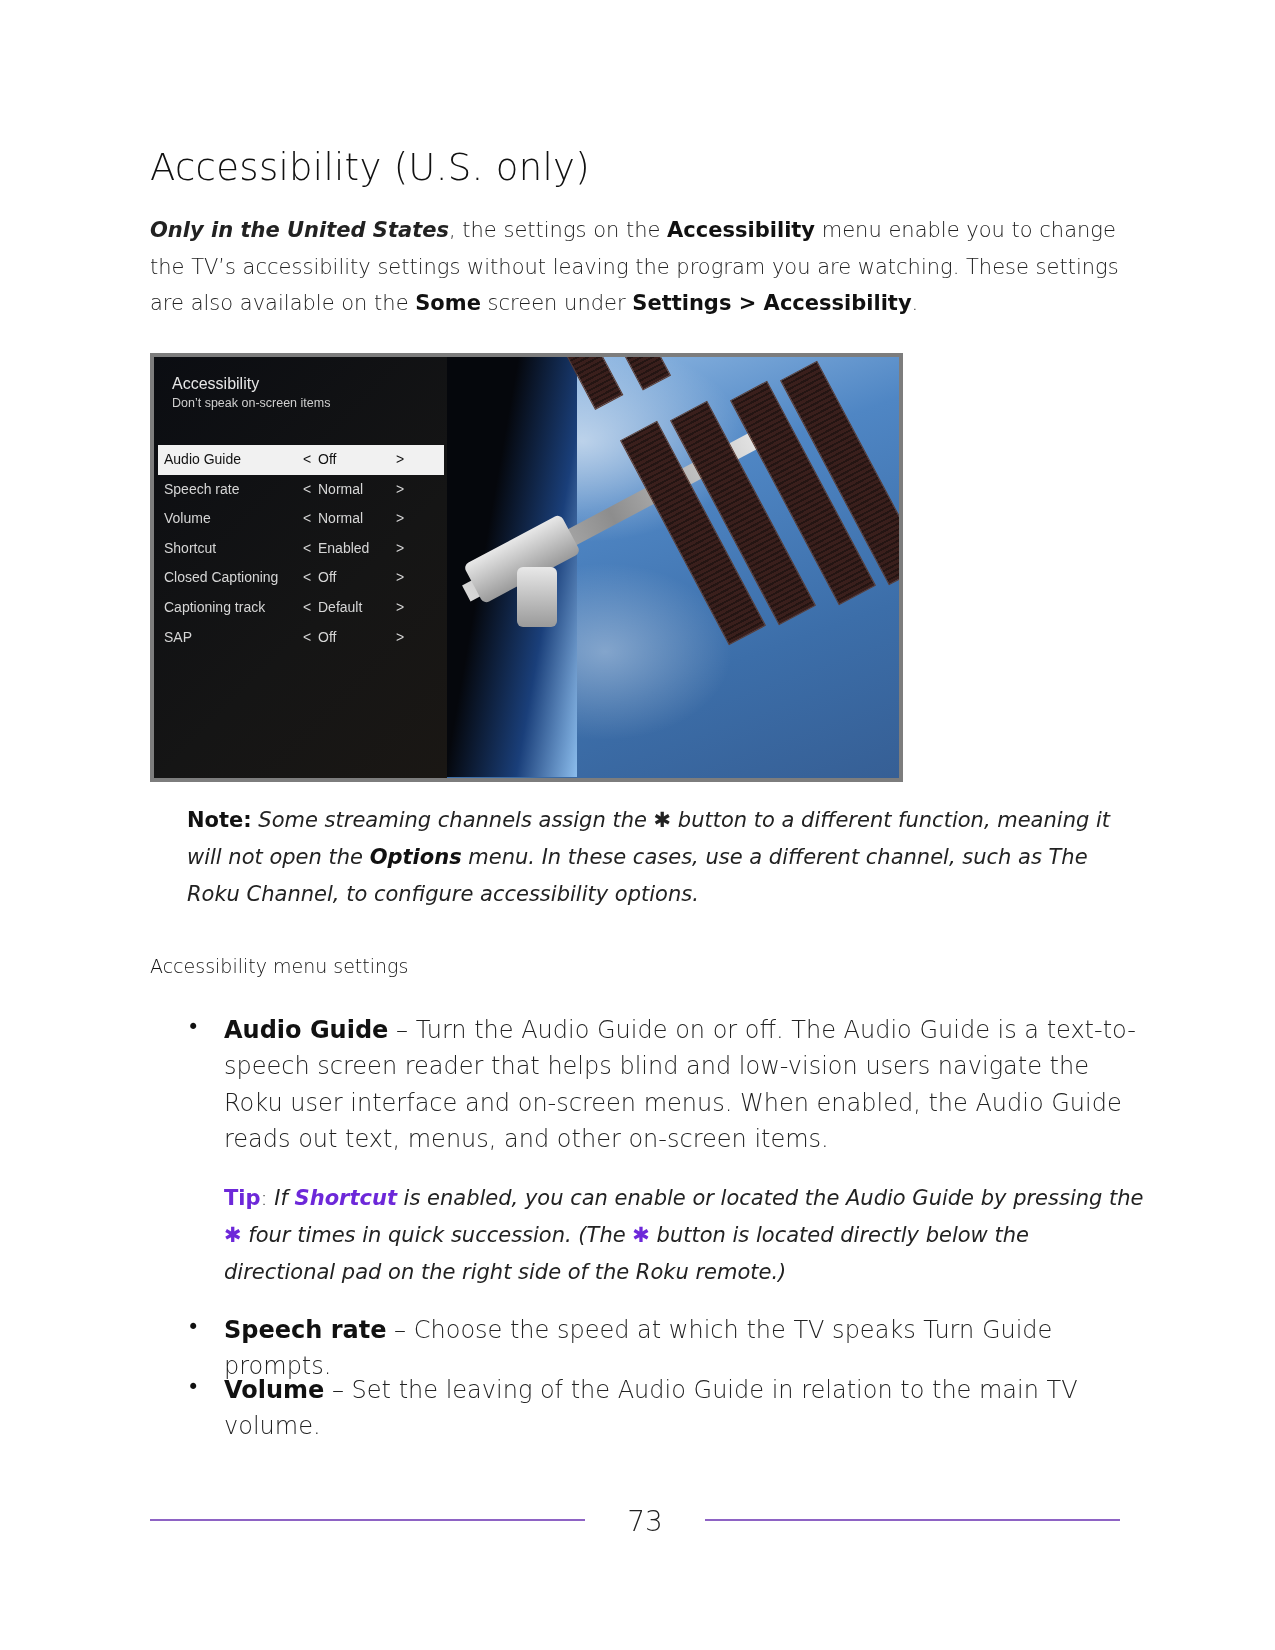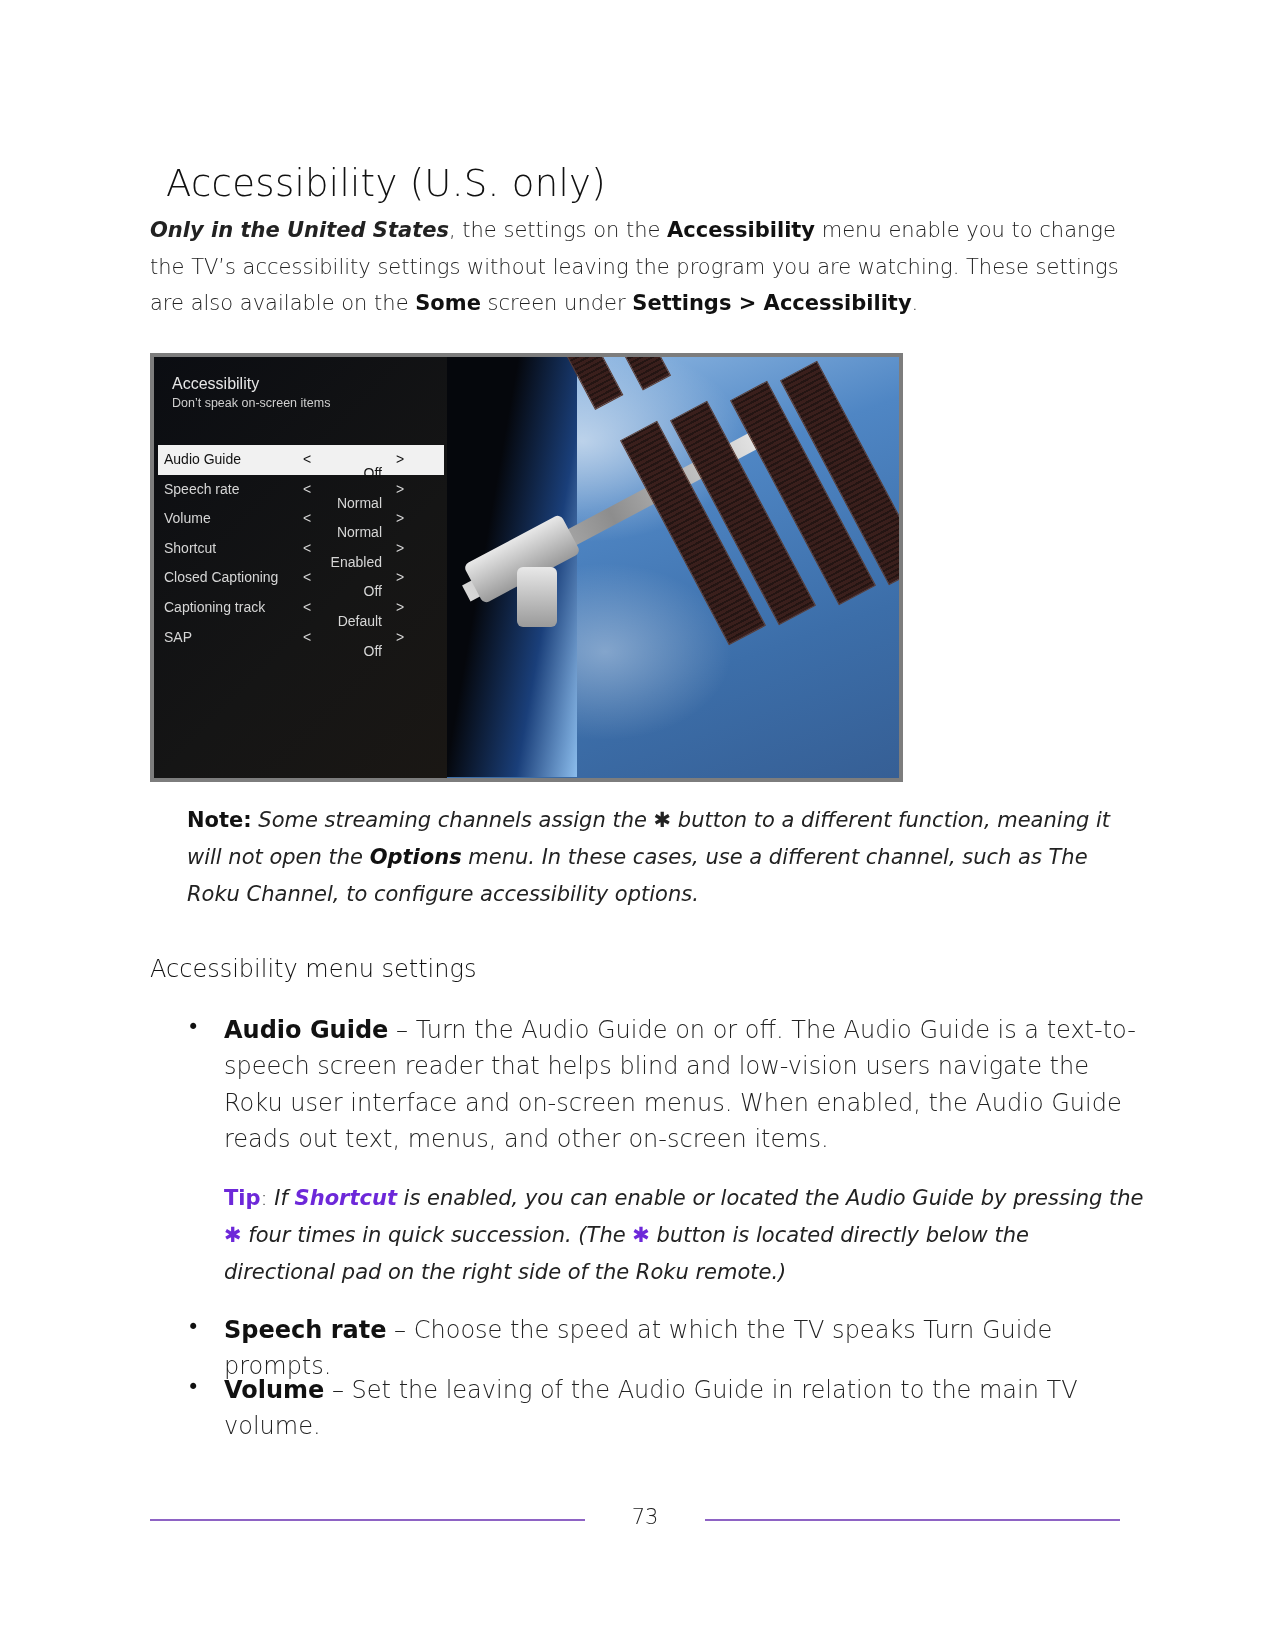--- a/index.html
+++ b/index.html
@@ -1,18 +1,18 @@
 <!DOCTYPE html>
 <html><head>
 <meta charset="utf-8">
 <style>
   html, body { margin: 0; padding: 0; background: #ffffff; }
   body { width: 1275px; height: 1650px; position: relative; overflow: hidden;
          font-family: "DejaVu Sans", sans-serif; color: #1a1a1a; }
-  h1.title { position: absolute; left: 150px; top: 146px; margin: 16px;
+  h1.title { position: absolute; left: 150px; top: 146px; margin: 0;
              font-weight: 300; font-size: 37px; letter-spacing: 0.3px; color: #111; }
   .para { position: absolute; left: 150px; width: 990px; font-size: 21px; line-height: 36.5px;
           font-weight: 300; color: #222; margin: 0; }
   .para b { font-weight: 600; color: #111; }
   .para i { font-style: italic; font-weight: bold; }
 
   
   .tv { position: absolute; left: 150px; top: 353px; width: 745px; height: 421px;
         border: 4px solid #7d7d7d; background: #05070c; overflow: hidden; }
   .photo { position: absolute; left: 293px; top: 0; right: 0; bottom: 0;
@@ -33,45 +33,45 @@
                font-family: "Liberation Sans", sans-serif; }
   .menu-head .mh1 { font-size: 16px; }
   .menu-head .mh2 { font-size: 12.5px; color: #cfcfcf; margin-top: 3px; }
   .menu-rows { position: absolute; left: 4px; top: 88px; width: 286px; }
   .mrow { position: relative; height: 29.6px; font-family: "Liberation Sans", sans-serif;
           font-size: 14px; color: #d6d6d6; }
   .mrow.sel { background: #f1f1f1; color: #111; }
   .mrow span { position: absolute; top: 6px; }
   .mrow .lbl { left: 6px; }
   .mrow .lt { left: 145px; }
-  .mrow .val { left: 148px; width: 76px; text-align: right; margin-top: 14px; }
+  .mrow .val { left: 160px; width: 76px; text-align: left; }
   .mrow .gt { left: 238px; }
 
   
   .note { position: absolute; left: 187px; top: 802px; width: 950px; font-size: 21px;
           line-height: 37px; font-weight: 300; color: #222; }
   .note i { font-style: italic; }
   .note b { font-weight: 600; color: #111; }
   .note .star { font-style: normal; font-weight: 700; }
 
   h2.sub { position: absolute; left: 150px; top: 955px; margin: 0; font-weight: 300;
-           font-size: 24px; color: #111; }
+           font-size: 19px; color: #111; }
 
   .bullet { position: absolute; left: 187px; font-size: 21px; color: #111; }
   .btext { position: absolute; left: 224px; width: 920px; font-size: 24px; line-height: 36.3px;
            font-weight: 300; color: #222; }
   .btext b { font-weight: 600; color: #111; }
   .tip { position: absolute; left: 224px; top: 1180px; width: 920px; font-size: 21px;
          line-height: 37px; font-weight: 300; color: #222; }
   .tip i { font-style: italic; }
   .tip b { font-weight: 600; color: #6d28d9; }
 
   .footer-line { position: absolute; top: 1519px; height: 2px; background: #8e63c4; }
   .page-num { position: absolute; left: 620px; top: 1505px; width: 50px; text-align: center;
-              font-size: 21px; font-weight: 300; color: #222; }
+              font-size: 28px; font-weight: 300; color: #222; }
 </style>
 </head>
 <body>
 
 <h1 class="title">Accessibility (U.S. only)</h1>
 
 <p class="para" style="top:212px"><i>Only in the United States</i><span>, the settings on the </span><b>Accessibility</b><span> menu enable you to change the TV’s accessibility settings without leaving the program you are watching. These settings are also available on the </span><b>Some</b><span> screen under </span><b>Settings &gt; Accessibility</b><span>.</span></p>
 
 <div class="tv">
   <div class="photo">

